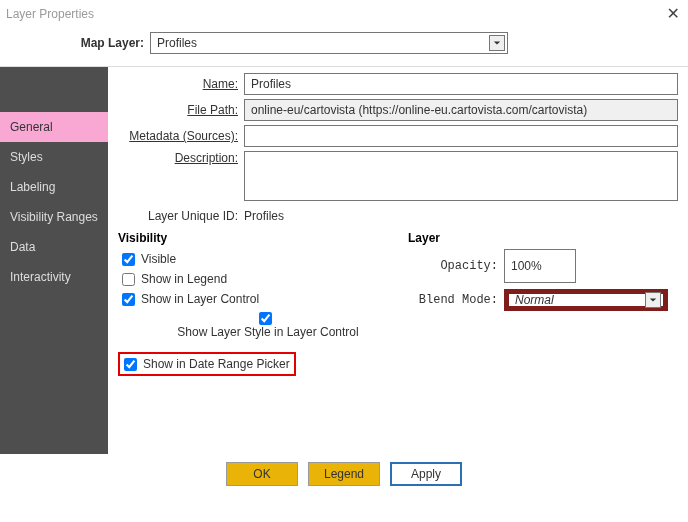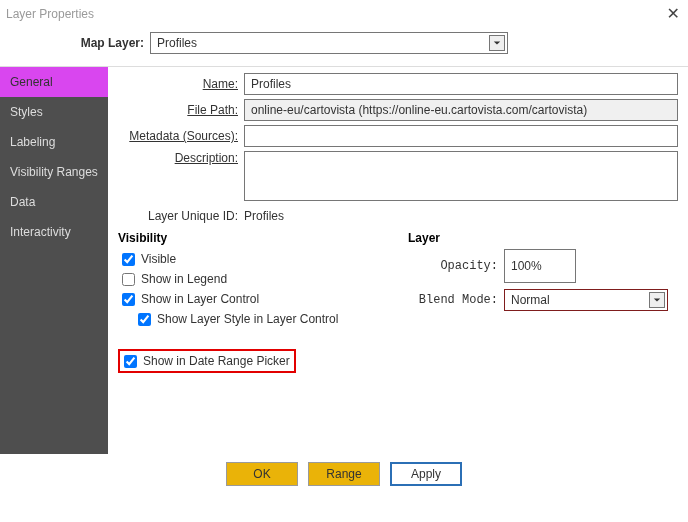--- a/index.html
+++ b/index.html
@@ -70,22 +70,23 @@
     color: #ddd;
     display: flex;
     flex-direction: column;
   }
   .sidebar .tab {
     padding: 8px 10px;
     cursor: pointer;
     font-size: 12px;
   }
   .sidebar .tab.active {
-    background: #d946ef;
-    color: #333;
+    background: #f9a8d4;
+    color: #333;
+    margin-top: 45px;
   }
 
   .content {
     flex: 1;
     padding: 6px 10px 0 10px;
     position: relative;
   }
   .formrow {
     display: flex;
     align-items: center;
@@ -147,27 +148,27 @@
     font-size: 12px;
     margin-bottom: 4px;
     color: #000000;
   }
   .chkrow {
     display: flex;
     align-items: center;
     padding: 3px 0 3px 4px;
   }
   .chkrow input { margin: 0 6px 0 0; }
-  .chkrow.indent { padding-left: 20px; }
+  .chkrow.indent { padding-left: 20px; flex-direction: column; }
   .redbox {
     border: 2px solid #e20000;
     padding: 3px 4px;
     display: inline-flex;
     align-items: center;
-    margin-top: 20px;
+    margin-top: 10px;
   }
   .rightform .rrow {
     display: flex;
     align-items: center;
     margin-bottom: 6px;
   }
   .rightform .rlabel {
     width: 96px;
     text-align: right;
     padding-right: 6px;
@@ -175,24 +176,25 @@
   }
   .rightform .rinput {
     width: 72px; height: 34px;
     border: 1px solid #767676;
     padding: 0 6px;
     display: flex; align-items: center;
     background: #fff;
   }
   .rightform .rselect {
     width: 164px; height: 22px;
-    border: 1px solid #7f1d1d;
+    border: 5px solid #7f1d1d;
     display: flex; align-items: center; justify-content: space-between;
     padding: 0 2px 0 6px;
     background: #fff;
+    font-style: italic;
   }
   .rightform .rselect .arrowbtn {
     width: 16px; height: 16px;
     border: 1px solid #767676;
     display: flex; align-items: center; justify-content: center;
     background: #efefef;
   }
 
   .footer {
     height: 40px;
@@ -339,18 +341,18 @@
     </div>
 
   </div>
 </div>
 
 <div class="footer">
   <div class="btn">
       <span>OK</span>
     </div>
   <div class="btn">
-      <span>Range</span>
+      <span>Legend</span>
     </div>
   <div class="btn default">
       <span>Apply</span>
     </div>
 </div>
 
 </body></html>

